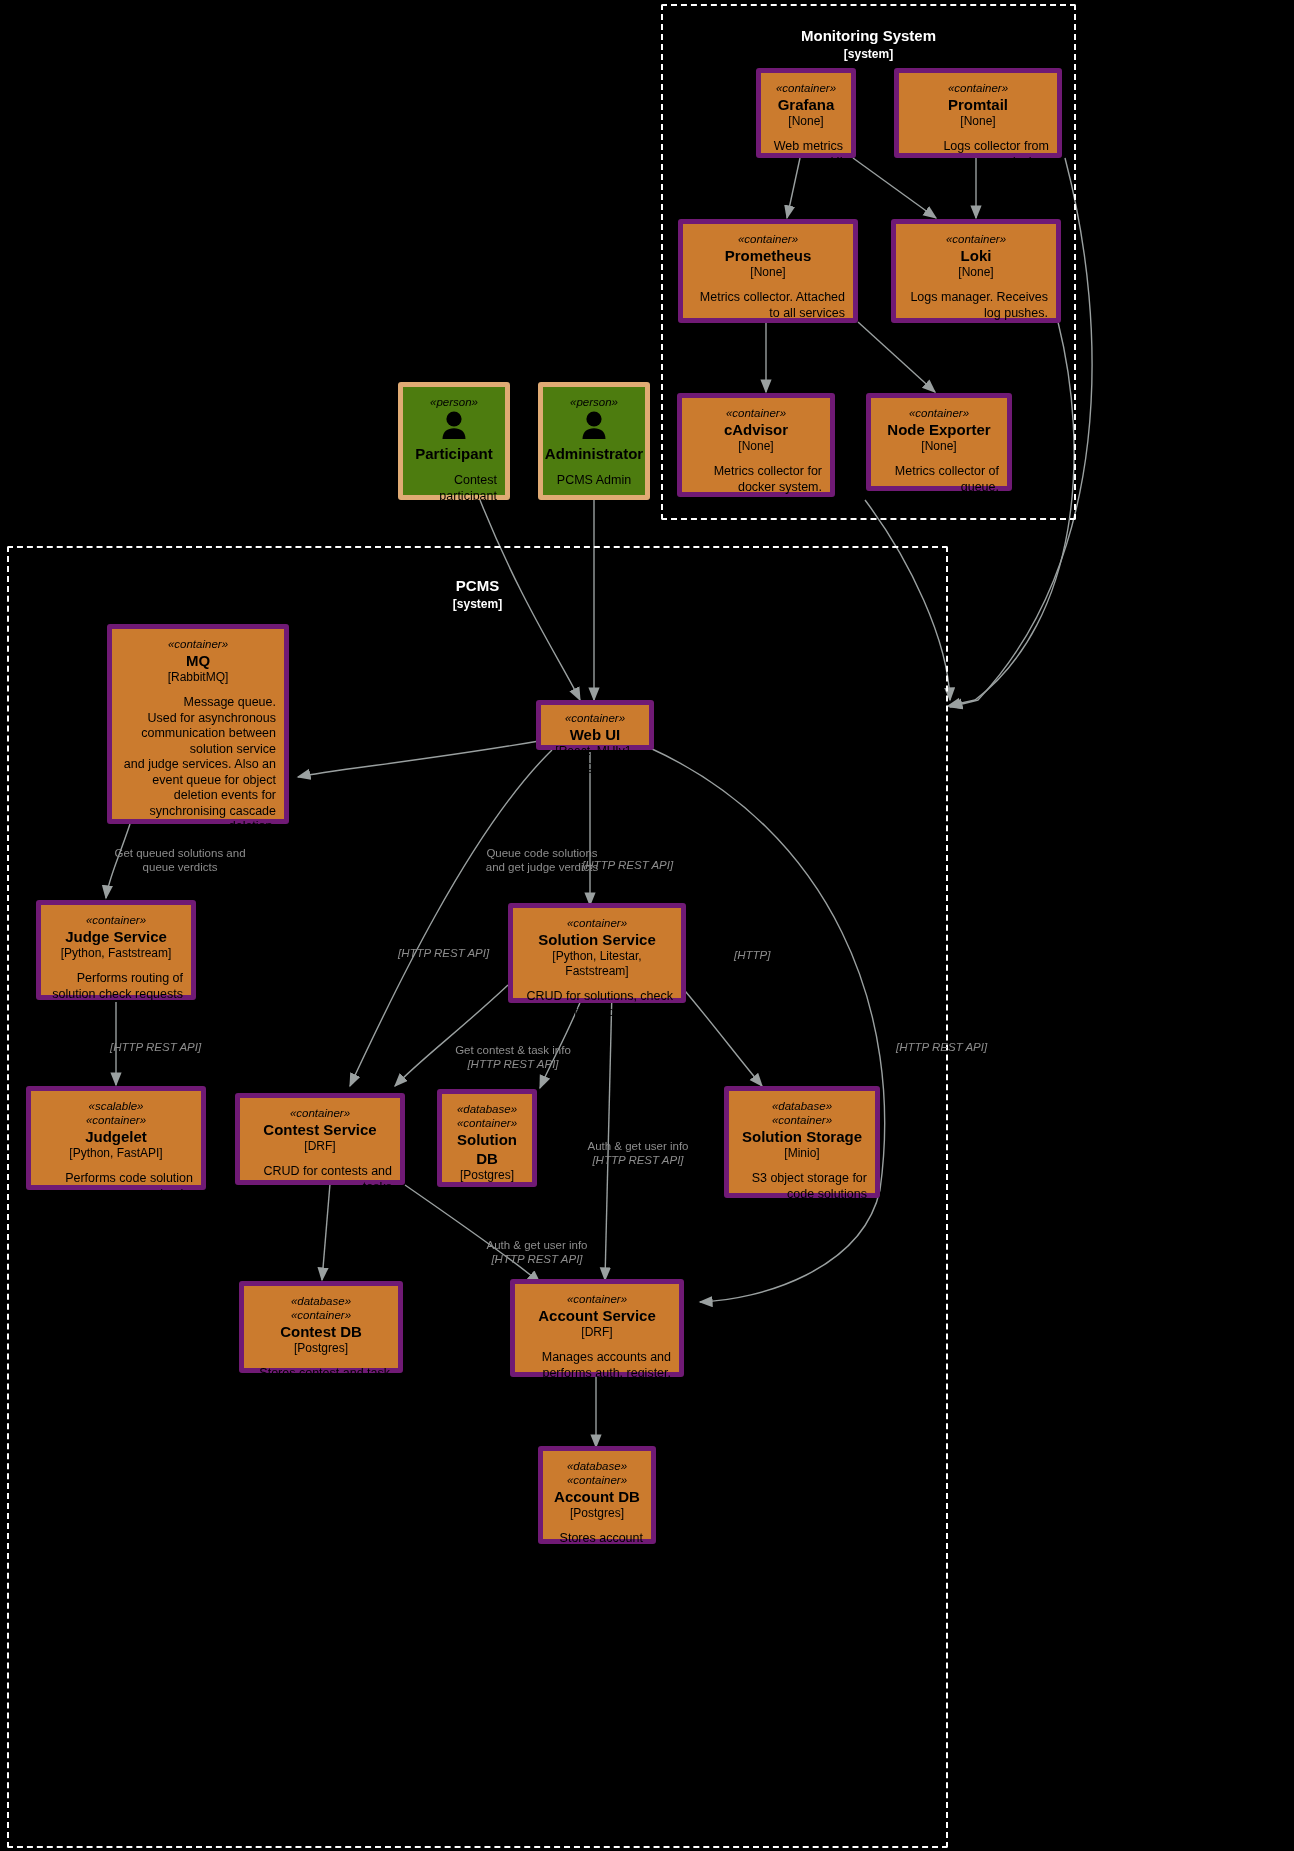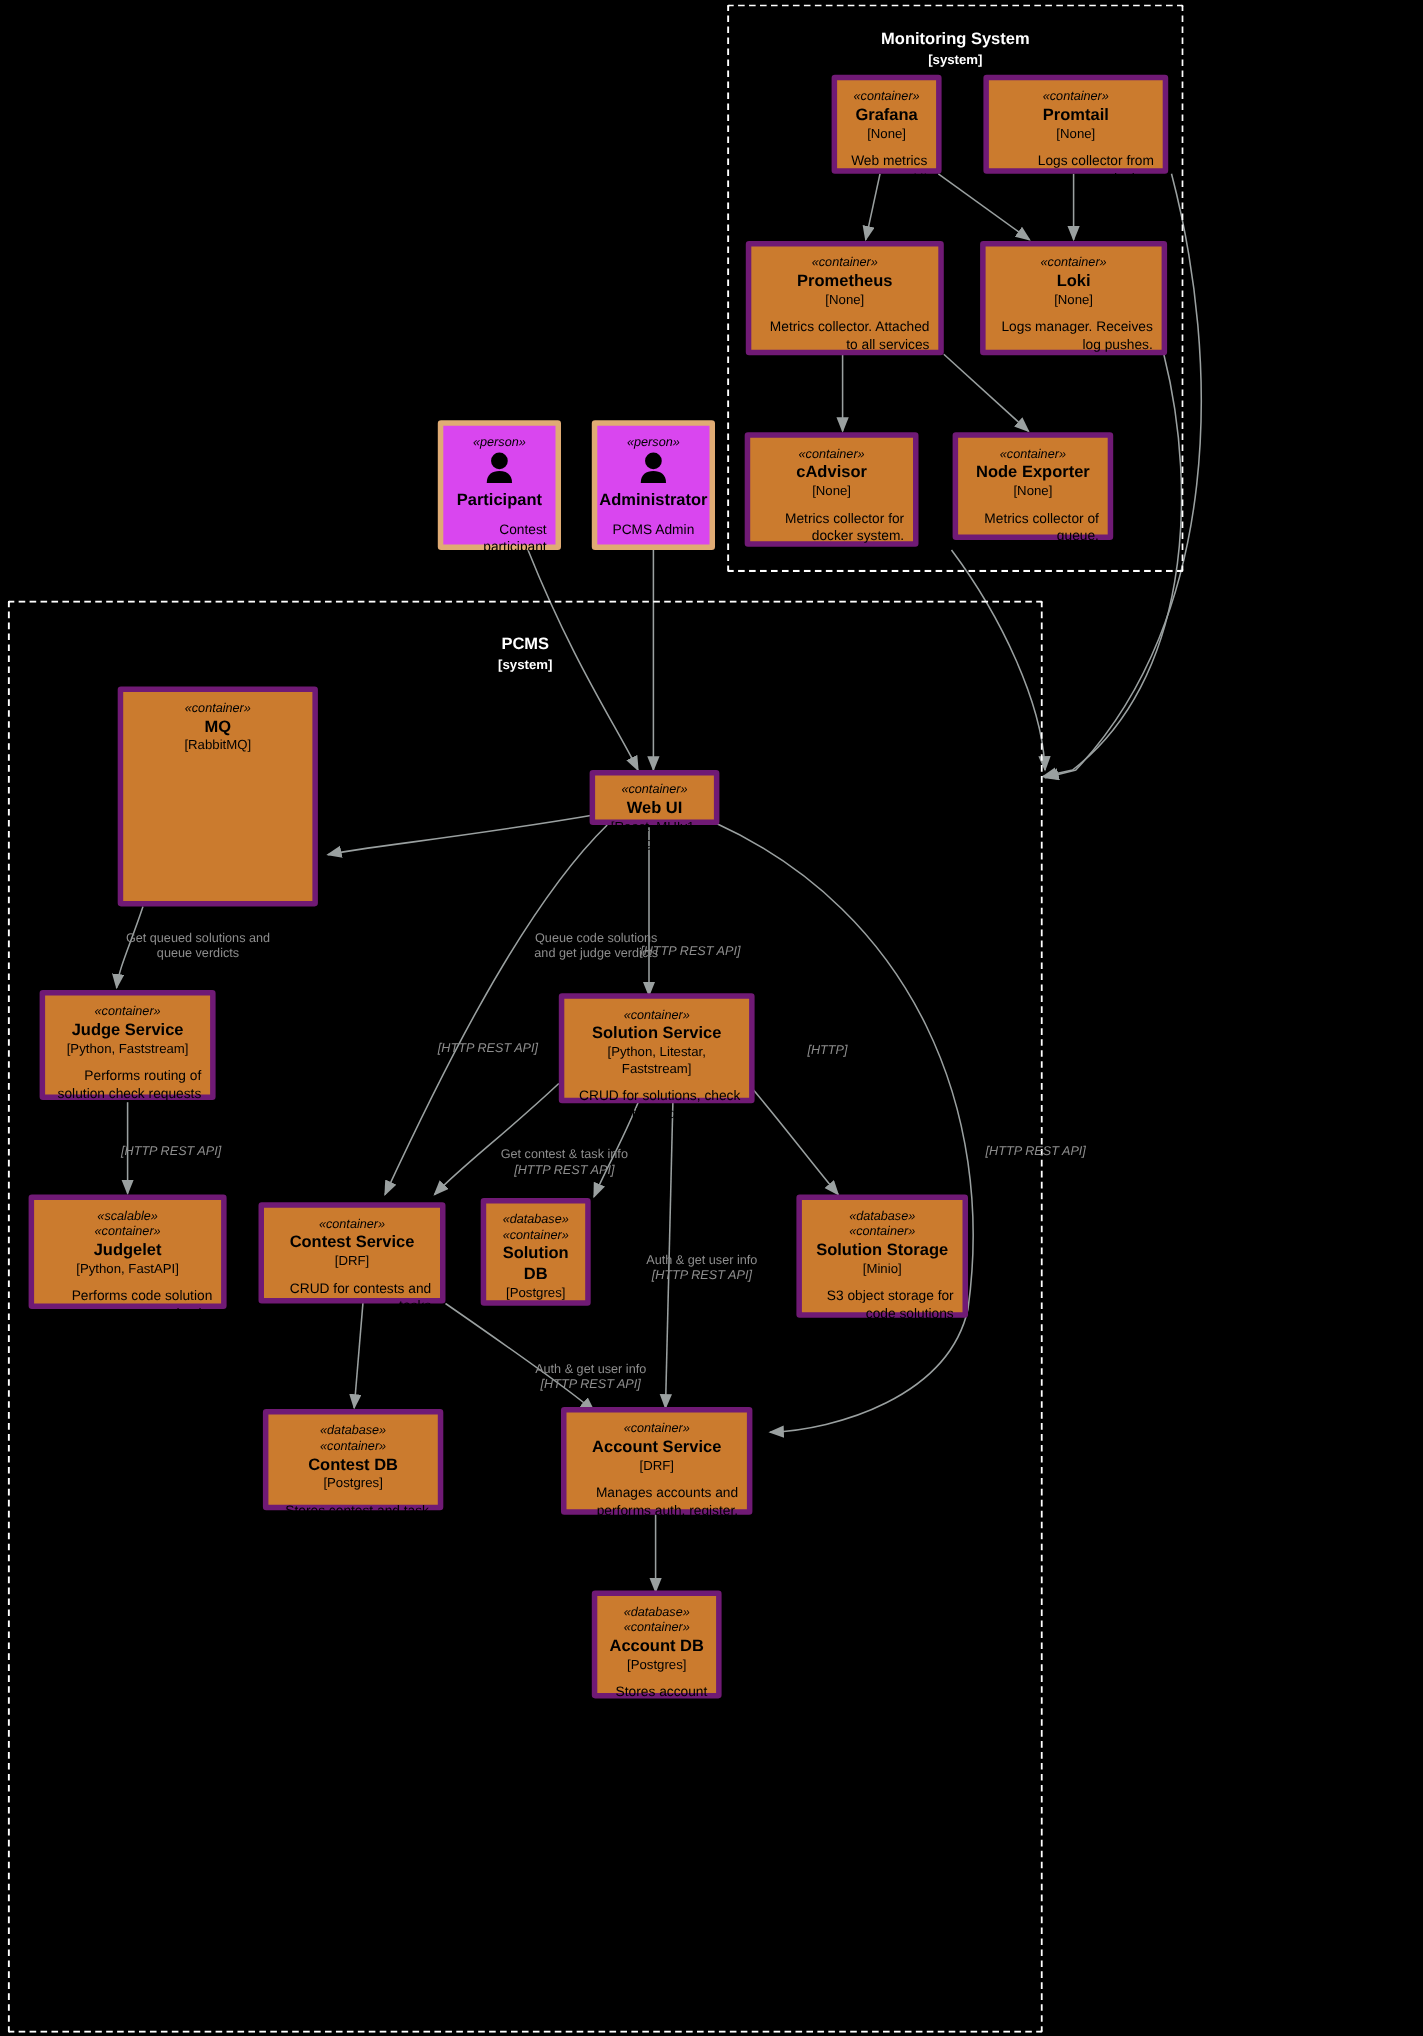--- a/index.html
+++ b/index.html
@@ -10,21 +10,21 @@
 
   .boundary{position:absolute;border:2px dashed #ffffff;border-radius:2px;}
   .boundary-title{position:absolute;width:100%;text-align:center;color:#fff;
     font-weight:bold;font-size:15px;line-height:19px;}
   .boundary-title .sub{display:block;font-size:12px;font-weight:bold;}
 
   .node{position:absolute;background:#cb7b2e;border:5px solid #701a75;
     border-radius:3px;box-sizing:border-box;text-align:center;
     display:flex;flex-direction:column;align-items:center;justify-content:flex-start;
     padding:8px 8px 8px 8px;}
-  .node.person{background:#d946ef;border-color:#e0ab74;}
+  .node.person{background:#4d7c0f;border-color:#e0ab74;}
   .stereo{font-size:11.5px;font-style:italic;line-height:14px;}
   .nm{font-size:15px;font-weight:bold;line-height:19px;margin-top:0px;}
   .tech{font-size:12px;line-height:15px;}
   .desc{font-size:12.5px;line-height:15.5px;margin-top:10px;text-align:right;}
   .person-glyph{margin:2px 0 1px 0;}
 
   .elabel{position:absolute;color:#8d8d8d;font-size:11.5px;line-height:14px;
     text-align:center;white-space:pre-line;}
   .elabel .it{font-style:italic;display:block;}
   .elabel.italic-only{font-style:italic;}
@@ -160,20 +160,23 @@
     <div class="boundary-title" style="top:28px;">
       <span>PCMS</span>
       <span class="sub">[system]</span>
     </div>
   </div>
 
   <div class="node" style="left:107px;top:624px;width:182px;height:200px;">
     <div class="stereo">«container»</div>
     <div class="nm">MQ</div>
     <div class="tech">[RabbitMQ]</div>
+    <div class="desc" style="white-space:pre-line;">Message queue.
+Used for asynchronous communication between solution service
+and judge services. Also an event queue for object deletion events for synchronising cascade deletion.</div>
   </div>
 
   <div class="node" style="left:536px;top:700px;width:118px;height:50px;padding-top:6px;">
     <div class="stereo">«container»</div>
     <div class="nm">Web UI</div>
     <div class="tech">[React, MUIv1, Nginx]</div>
   </div>
 
   <div class="node" style="left:36px;top:900px;width:160px;height:100px;">
     <div class="stereo">«container»</div>

